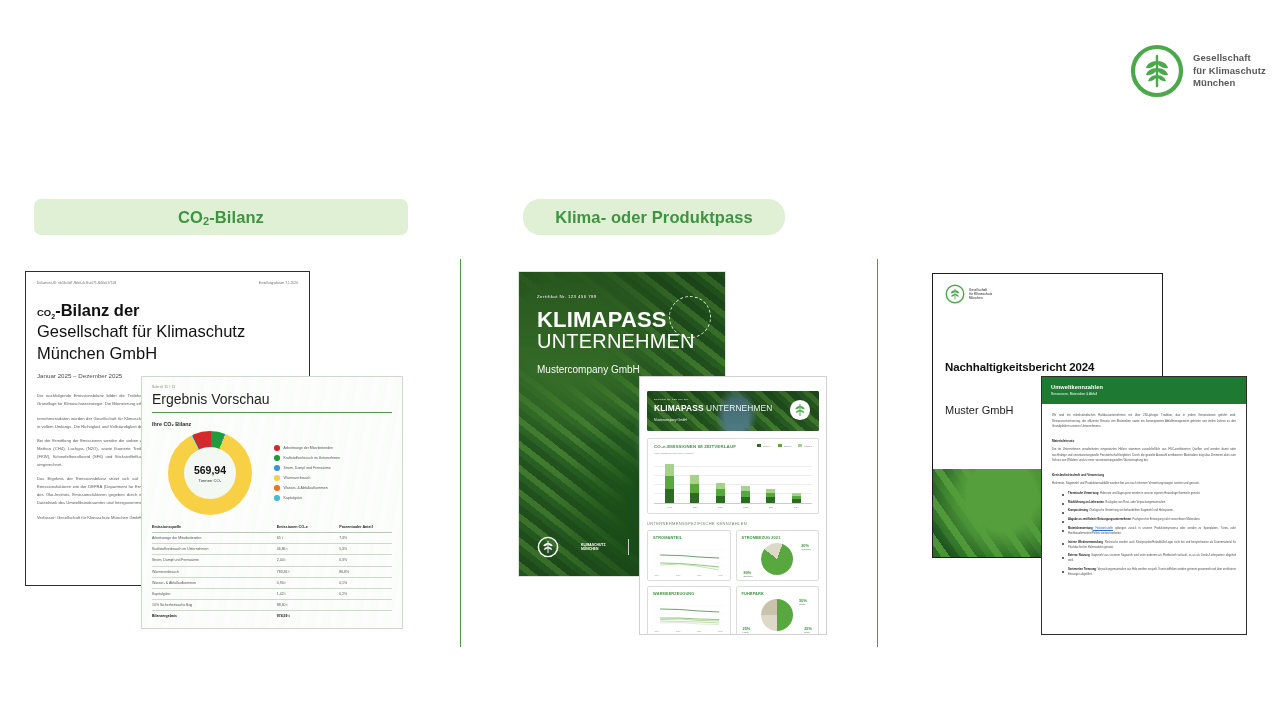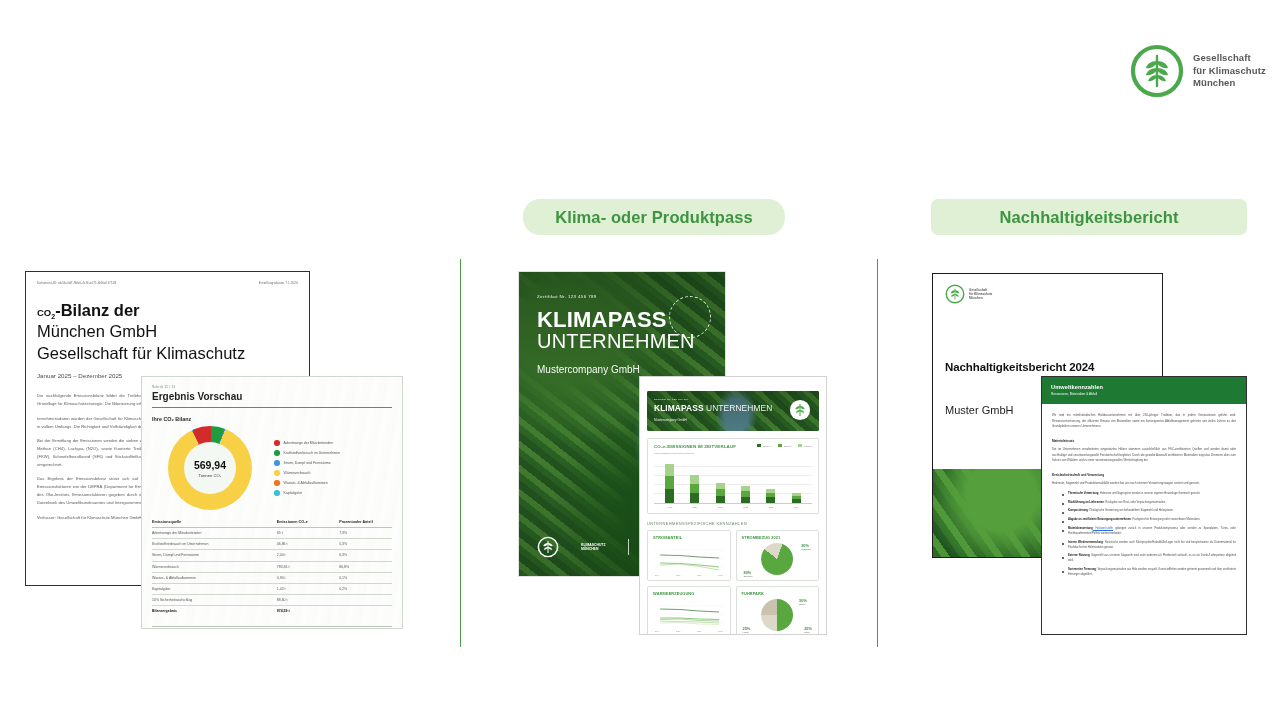--- a/index.html
+++ b/index.html
@@ -49,21 +49,21 @@
   
   #ergebnis {
     left: 141px; top: 376px; width: 262px; height: 253px;
     border: 1px solid #cfd8cf;
     background:
       linear-gradient(rgba(255,255,255,.90), rgba(255,255,255,.90)),
       repeating-linear-gradient(100deg, #cfe0cc 0 3px, #e3eee1 3px 9px, #d7e6d3 9px 15px);
     padding: 8px 10px;
   }
   .erg-step { font-size: 3.4px; color: #6d8a6d; letter-spacing: .2px; }
-  .erg-head { font-size: 10px; color: #1f1f1f; margin-top: 2px; font-weight: bold; }
+  .erg-head { font-size: 14px; color: #1f1f1f; margin-top: 2px; }
   .erg-rule { height: 1px; background: #4f9a46; margin: 5px 0 8px; }
   .erg-sub { font-size: 5.4px; color: #2a2a2a; font-weight: 600; }
   .erg-chartrow { display: flex; align-items: center; margin-top: 4px; }
   .donut-wrap { position: relative; width: 84px; height: 84px; margin-left: 16px; }
   .donut { width: 84px; height: 84px; border-radius: 50%; }
   .donut::after {
     content: ""; position: absolute; left: 16px; top: 16px;
     width: 52px; height: 52px; border-radius: 50%; background: #f3f8f2;
   }
   .donut-label { position: absolute; inset: 0; display: flex; flex-direction: column;
@@ -199,39 +199,39 @@
         <path d="M27 31 C32 31 35 34 36 37 C32 38 29 35 27 33 Z" fill="#4ba94b"></path>
       </svg>
     </span>
     <div class="logo-text">
       <div>Gesellschaft</div>
       <div>für Klimaschutz</div>
       <div>München</div>
     </div>
   </div>
 
+  <div class="pill" id="pill-1">
+    <span>CO<sub>2</sub>-Bilanz</span>
+  </div>
   <div class="pill" id="pill-2">
     <span>Klima- oder Produktpass</span>
-  </div>
-  <div class="pill" id="pill-3">
-    <span>Nachhaltigkeitsbericht</span>
   </div>
 
   <div class="divider" id="div-1"></div>
   <div class="divider" id="div-2"></div>
 
   <div class="doc" id="co2-page">
     <div class="co2-meta">
       <span>Dokument-ID: eb54c0d7-9bb0-4c3f-a071-fb5fa017528</span>
       <span>Erstellungsdatum 7.1.2026</span>
     </div>
     <div class="co2-title">
       <div><b><span class="sub">CO<sub style="font-size:7px">2</sub></span><span>-Bilanz der</span></b></div>
+      <div>Gesellschaft für Klimaschutz</div>
       <div>München GmbH</div>
-      <div>Gesellschaft für Klimaschutz</div>
     </div>
     <div class="co2-period">Januar 2025 – Dezember 2025</div>
     <div class="co2-body">
       <p>Die nachfolgende Emissionsbilanz bildet die Treibhausgasemissionen des Unternehmens, identifiziert Hauptursachen und dient als Grundlage für Klimaschutzstrategie. Die Bilanzierung erfolgt nach dem international anerkannten Standard des Greenhouse Gas Protocol.</p>
       <p>ternehmensdaten wurden der Gesellschaft für Klimaschutz München GmbH bereitgestellt. Eine Überprüfung sämtlicher Daten erfolgte nicht in vollem Umfangs. Die Richtigkeit und Vollständigkeit der Angaben liegt in der Verantwortung der Gesellschaft für Klimaschutz.</p>
       <p>Bei der Ermittlung der Emissionen werden die sieben wichtigsten Treibhausgase des Kyoto-Protokolls berücksichtigt: Kohlendioxid (CO2), Methan (CH4), Lachgas (N2O), sowie fluorierte Treibhausgase wie Fluorkohlenwasserstoffe (HFKS), perfluorierte Kohlenwasserstoffe (FKW), Schwefelhexafluorid (SF6) und Stickstofftrifluorid (NF3) zusätzlich entsprechend ihrem Treibhauspotenzial in CO₂-Äquivalente umgerechnet.</p>
       <p>Das Ergebnis der Emissionsbilanz stützt sich auf anerkannte Emissionsfaktoren: Treibhausgas, Kohlendioxid, basierend auf den Emissionsfaktoren wie der DEFRA (Department for Environment, Food &amp; Rural Affairs) als Berechnungsgrundlage, die GEMIS-Datenbank des Öko-Instituts, Emissionsfaktoren gegeben durch das Internationale Energieagentur (IEA) sowie weitere anerkannte Datenbank, der Datenbank des Umweltbundesamtes und Intergovernmental Panel on Climate Change (IPCC).</p>
       <p>Verfasser: Gesellschaft für Klimaschutz München GmbH</p>
     </div>
   </div>

